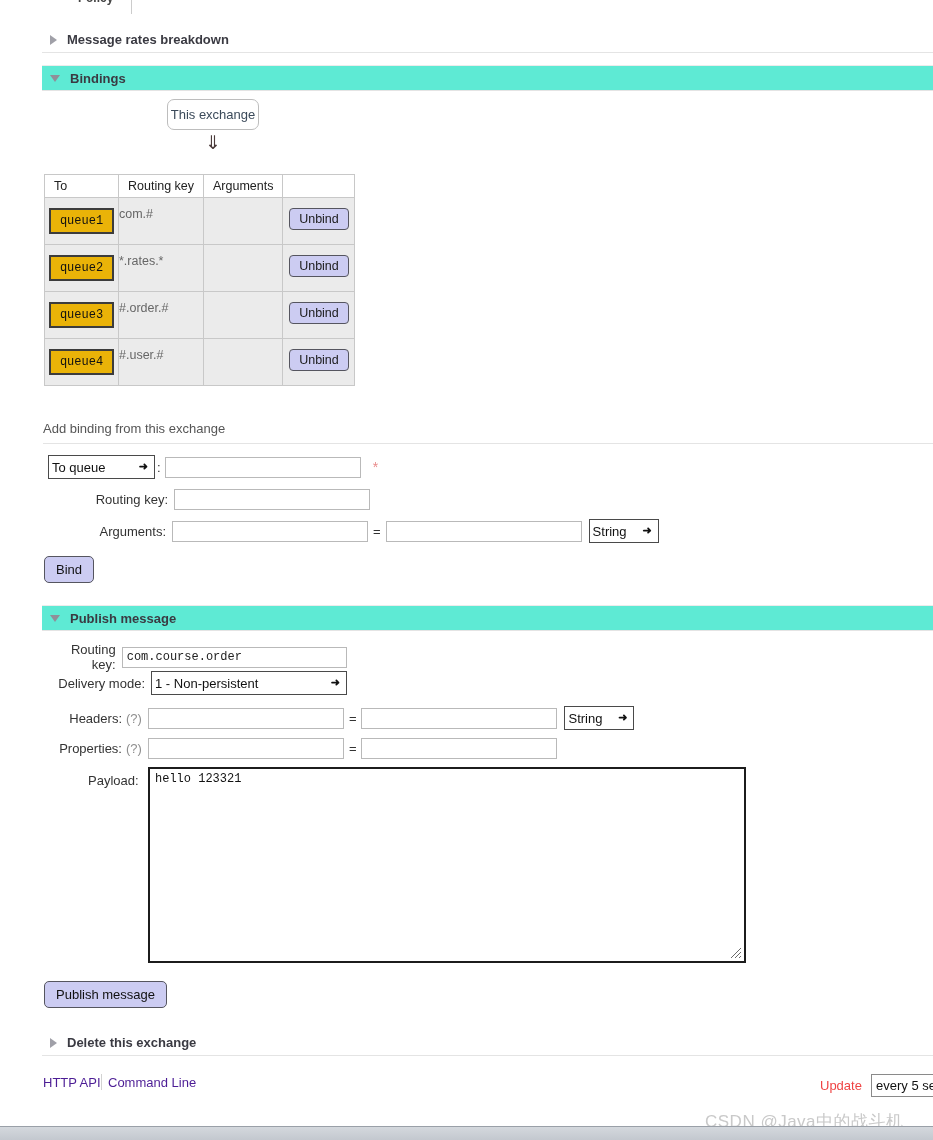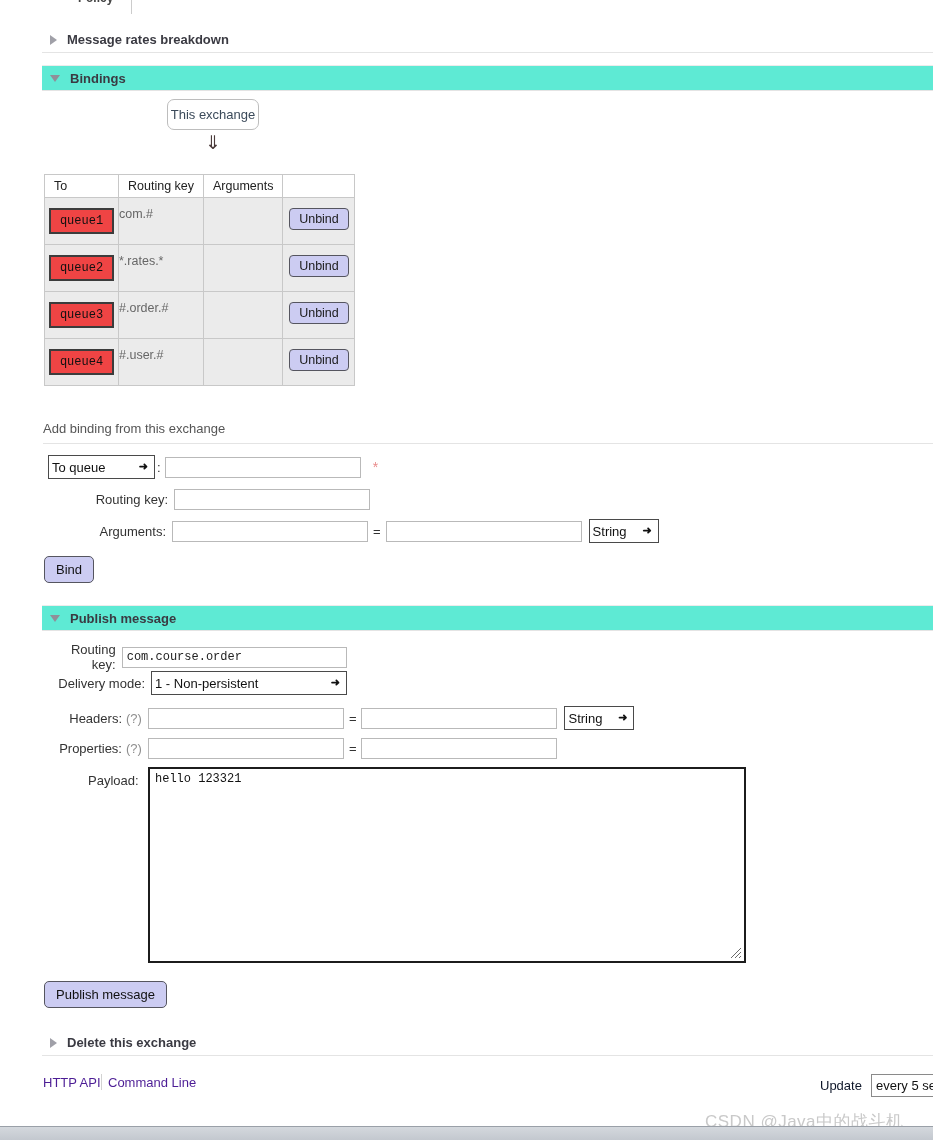--- a/index.html
+++ b/index.html
@@ -64,21 +64,21 @@
     border:1px solid #c8c8c8; background:#ebebeb;
     padding:0; vertical-align:middle; height:47px;
   }
   td.c-to { width:74px; text-align:center; }
   td.c-rk { width:78px; color:#666; font-size:12.5px; padding:0 7px; vertical-align:middle;
             font-family:"Liberation Sans", sans-serif; }
   td.c-rk .rk { display:block; margin-top:-14px; }
   td.c-args { width:75px; }
   td.c-act { width:72px; text-align:center; }
   .qbox {
-    display:inline-block; border:2px solid #3c3c3c; background:#ef4444;
+    display:inline-block; border:2px solid #3c3c3c; background:#eab308;
     padding:4px 9px; font-family:"Liberation Mono", monospace; font-size:12px;
     color:#111; min-width:56px; text-align:center;
   }
   .btn-unbind {
     display:inline-block; padding:3px 9px;
     background:#ccccf2; border:1px solid #55555f; border-radius:4px;
     font-size:12.5px; color:#1a1a1a; cursor:pointer;
     font-family:"Liberation Sans", sans-serif;
     margin-top:-14px;
   }
@@ -120,21 +120,21 @@
     position:absolute; left:148px; top:767px; width:598px; height:196px;
     border:2px solid #1c1c1c; background:#fff;
     font-family:"Liberation Mono", monospace; font-size:12px; color:#111;
     padding:3px 5px; resize:none; overflow:hidden; line-height:1.25;
   }
   .resize-grip { position:absolute; left:728px; top:945px; width:14px; height:14px; pointer-events:none; }
 
   
   .footer-link { position:absolute; font-size:13px; color:#4c1d95; }
   .footer-div { position:absolute; width:1px; background:#d2d2d2; }
-  .update-label { position:absolute; font-size:13px; color:#0f172a; }
+  .update-label { position:absolute; font-size:13px; color:#ef4444; }
   select.update-sel {
     position:absolute; left:871px; top:1074px; width:80px; height:23px;
     border:1px solid #8a8a8a; background:#fff; font-size:13px; color:#111;
     padding:1px 4px; font-family:"Liberation Sans", sans-serif;
     -webkit-appearance:none; appearance:none;
   }
   .lastupd {
     position:absolute; left:793px; top:1108px;
     font-size:14px; color:#8e8e8e; white-space:nowrap;margin-top:34px;
   }

